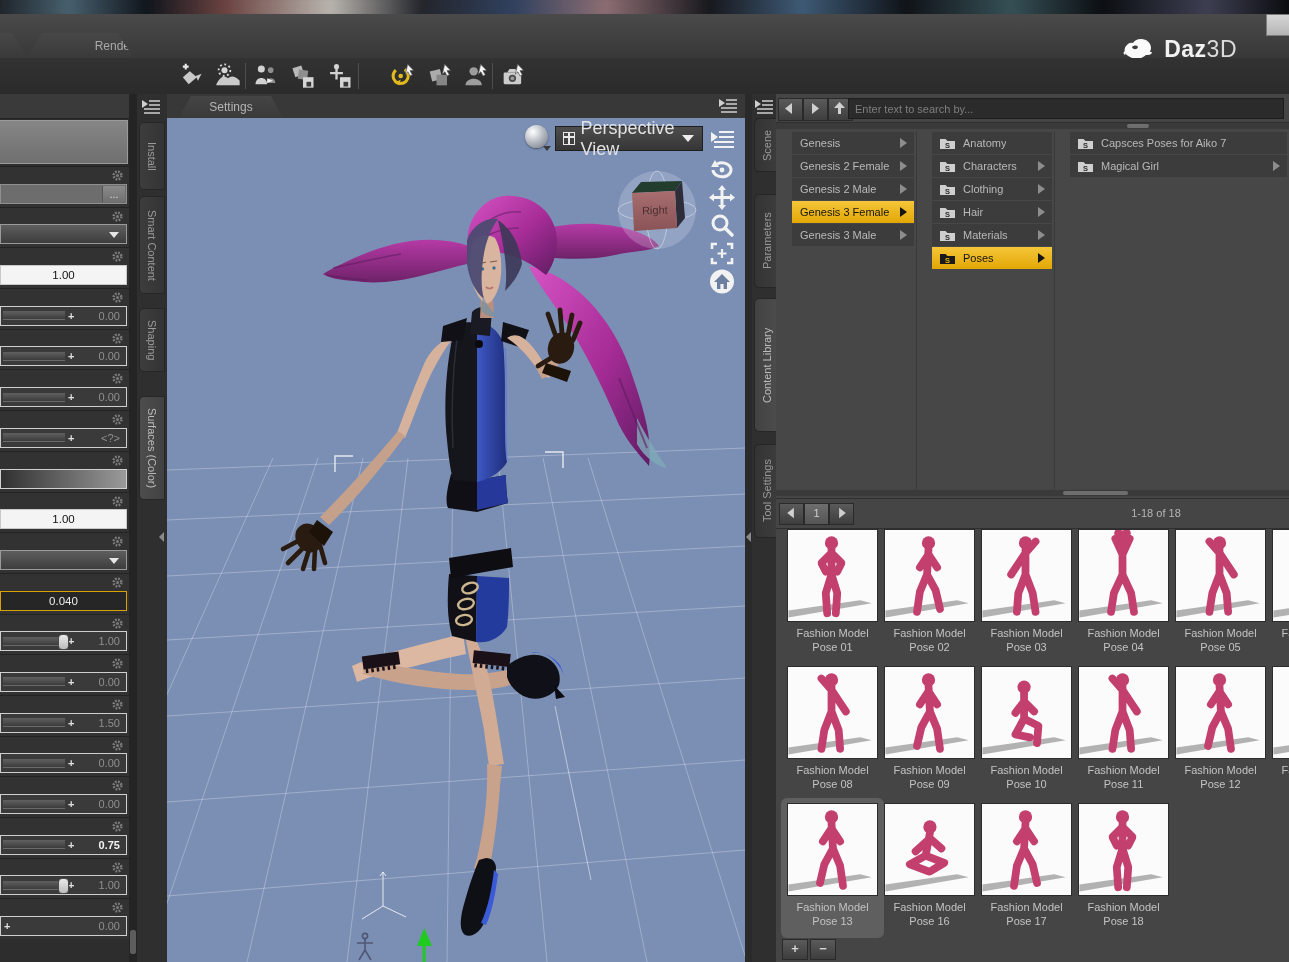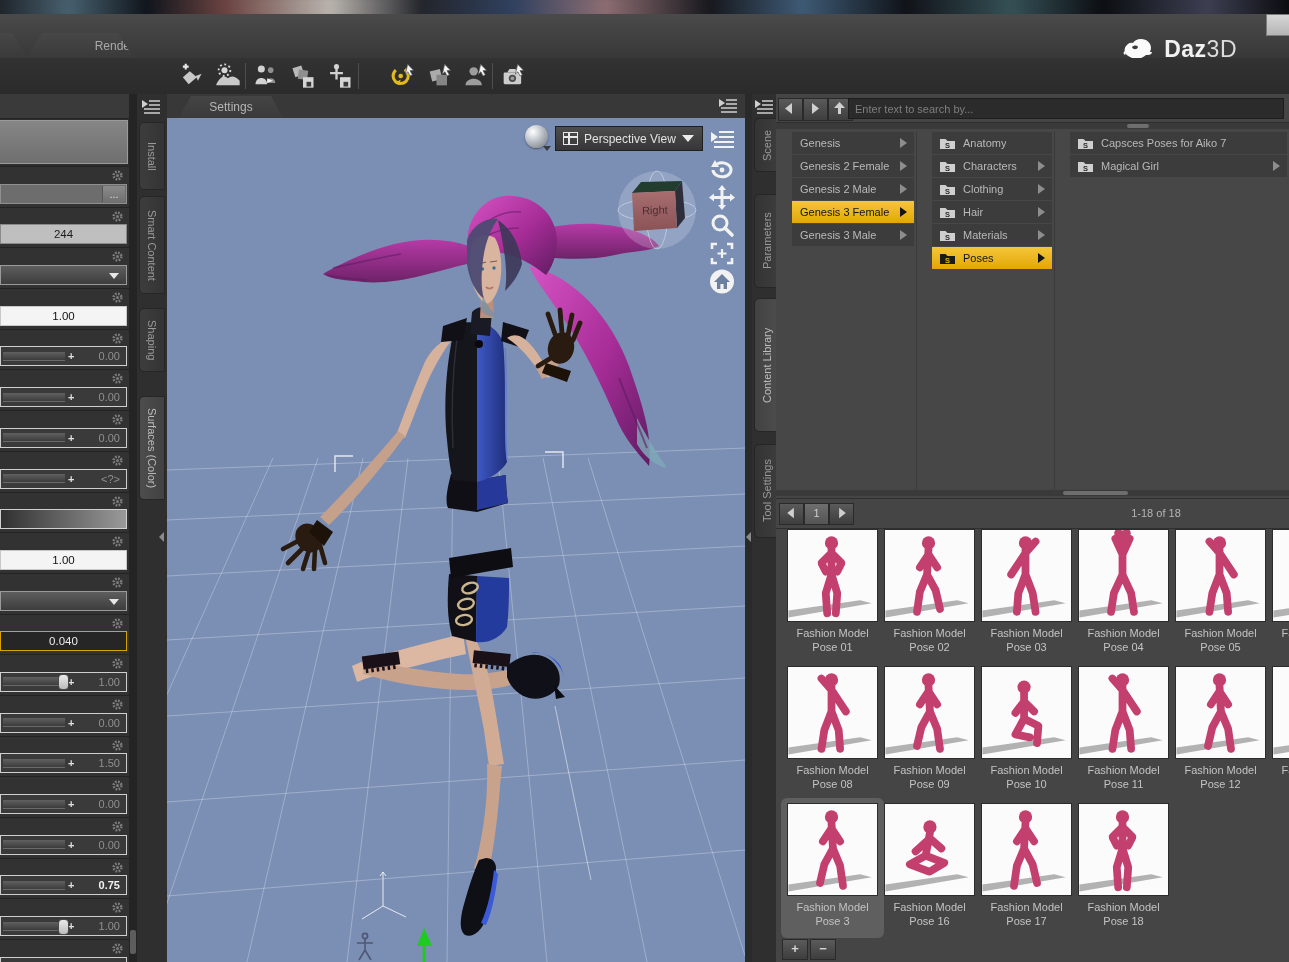--- a/index.html
+++ b/index.html
@@ -62,21 +62,21 @@
   .pane-menu{position:absolute;width:22px;height:20px;}
   .split-arrow{position:absolute;width:0;height:0;border-top:5px solid transparent;border-bottom:5px solid transparent;border-right:5px solid #8a8a8a;}
   
   #viewport{left:167px;top:0;width:578px;height:868px;background:#303030;}
   #vp-tabbar{left:0;top:0;width:578px;height:24px;background:#383838;}
   #vp-tab{position:absolute;left:12px;bottom:0;width:104px;height:22px;background:linear-gradient(#454545,#3a3a3a);
      clip-path:polygon(0 100%,12px 0,calc(100% - 12px) 0,100% 100%);color:#b5b5b5;font-size:12px;
      display:flex;align-items:center;justify-content:center;}
   #vp-canvas{left:0;top:24px;width:578px;height:844px;background:#7b8fb5;overflow:hidden;}
   #view-select{left:388px;top:8px;width:146px;height:23px;background:linear-gradient(#4d4d4d,#363636);
-     border:1px solid #1f1f1f;display:flex;align-items:center;color:#e2e2e2;font-size:12px;}
+     border:1px solid #1f1f1f;display:flex;align-items:center;color:#e2e2e2;font-size:18px;}
   #view-select .win{width:13px;height:11px;border:1.5px solid #e8e8e8;margin:0 6px 0 7px;position:relative;}
   #view-select .win:before{content:"";position:absolute;left:4px;top:0;bottom:0;width:1.5px;background:#e8e8e8;}
   #view-select .win:after{content:"";position:absolute;left:0;right:0;top:3px;height:1.5px;background:#e8e8e8;}
   #view-select .tri{margin-left:auto;margin-right:8px;width:0;height:0;border-left:6px solid transparent;border-right:6px solid transparent;border-top:7px solid #ececec;}
   .vp-tool{position:absolute;left:540px;width:30px;height:27px;}
   
   #right-content{left:776px;top:0;width:513px;height:960px;background:#454545;overflow:hidden;}
   .navbtn{position:absolute;top:4px;width:23px;height:21px;background:linear-gradient(#5a5a5a,#3e3e3e);border:1px solid #2a2a2a;}
   #search{position:absolute;left:72px;top:4px;width:436px;height:21px;background:#2b2b2b;border:1px solid #1d1d1d;
      color:#9a9a9a;font-size:11px;padding:0 6px;box-sizing:border-box;font-family:"Liberation Sans",sans-serif;}
@@ -200,27 +200,20 @@
             </svg></span>
           <div class="ctl ellip">
             <span class="btn">...</span>
           </div>
         </div>
         <div class="param-row">
           <span class="gear"><svg width="13" height="13" viewBox="0 0 13 13">
               <circle cx="6.5" cy="6.5" r="3.8" fill="none" stroke="#7d7d7d" stroke-width="2.6" stroke-dasharray="1.7 1.3"></circle>
               <circle cx="6.5" cy="6.5" r="1.5" fill="#7d7d7d"></circle>
             </svg></span>
-          <div class="ctl numlight">244</div>
-        </div>
-        <div class="param-row">
-          <span class="gear"><svg width="13" height="13" viewBox="0 0 13 13">
-              <circle cx="6.5" cy="6.5" r="3.8" fill="none" stroke="#7d7d7d" stroke-width="2.6" stroke-dasharray="1.7 1.3"></circle>
-              <circle cx="6.5" cy="6.5" r="1.5" fill="#7d7d7d"></circle>
-            </svg></span>
           <div class="ctl drop">
             <span class="tri"></span>
           </div>
         </div>
         <div class="param-row">
           <span class="gear"><svg width="13" height="13" viewBox="0 0 13 13">
               <circle cx="6.5" cy="6.5" r="3.8" fill="none" stroke="#7d7d7d" stroke-width="2.6" stroke-dasharray="1.7 1.3"></circle>
               <circle cx="6.5" cy="6.5" r="1.5" fill="#7d7d7d"></circle>
             </svg></span>
           <div class="ctl numwhite">1.00</div>
@@ -898,21 +891,21 @@
           <div class="pose-label"><span>Fashion Model</span><br></div>
         </div>
         <div class="pose-cell sel" title="Fashion Model Pose 15" style="left: 8px; top: 274px;">
           <div class="pose-thumb"><svg width="87" height="89" viewBox="0 0 60 62">
               <polygon points="0,56 50,49 58,51 0,61" fill="#9a9a9a" opacity="0.75"></polygon>
               <g transform="translate(60,0) scale(-1,1)">
                 <circle cx="30" cy="9" r="4.6" fill="#c23f6e"></circle>
                 <path d="M30 13 L29 31 M30 17 L36 26 M30 17 L24 26 M29 31 L24 43 L22 57 M29 31 L35 42 L38 55" fill="none" stroke="#c23f6e" stroke-width="5.4" stroke-linecap="round" stroke-linejoin="round"></path>
               </g>
             </svg></div>
-          <div class="pose-label"><span>Fashion Model</span><br><span>Pose 3</span></div>
+          <div class="pose-label"><span>Fashion Model</span><br><span>Pose 13</span></div>
         </div>
         <div class="pose-cell" title="Fashion Model Pose 16" style="left: 105px; top: 274px;">
           <div class="pose-thumb"><svg width="87" height="89" viewBox="0 0 60 62">
               <polygon points="0,56 50,49 58,51 0,61" fill="#9a9a9a" opacity="0.75"></polygon>
               <g>
                 <circle cx="31" cy="16" r="4.6" fill="#c23f6e"></circle>
                 <path d="M31 20 L28 36 M31 24 L21 33 M31 24 L39 31 M28 36 L41 41 L31 47 M28 36 L17 42 L30 47" fill="none" stroke="#c23f6e" stroke-width="5.4" stroke-linecap="round" stroke-linejoin="round"></path>
               </g>
             </svg></div>
           <div class="pose-label"><span>Fashion Model</span><br><span>Pose 16</span></div>

